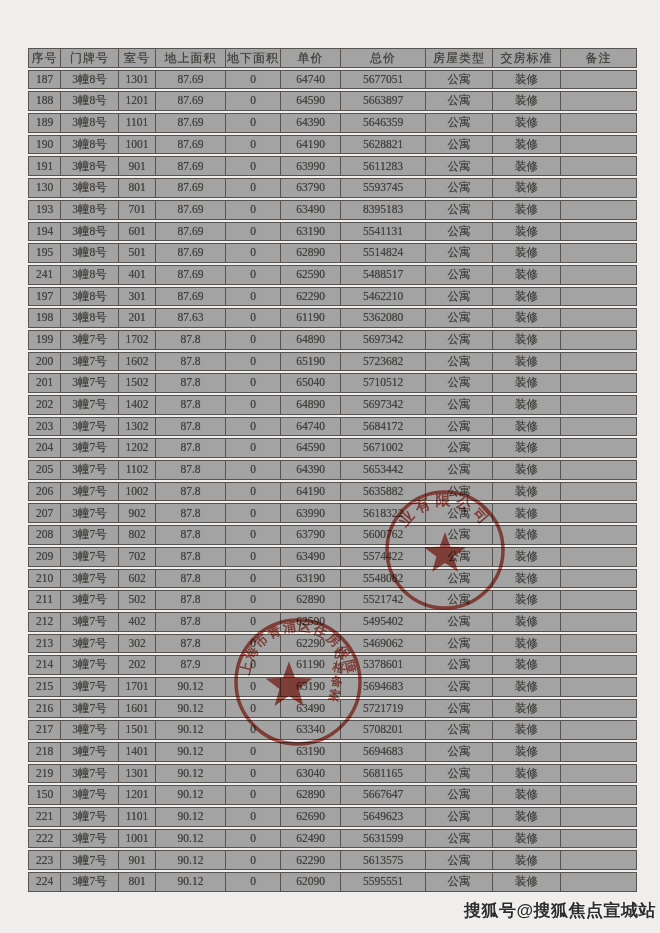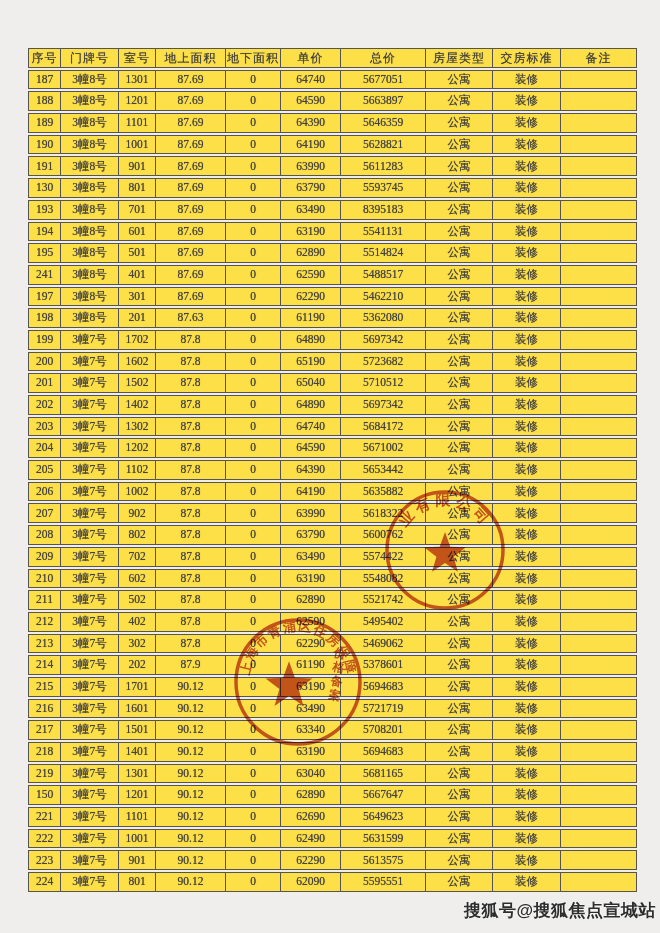--- a/index.html
+++ b/index.html
@@ -15,21 +15,21 @@
     font-family:"Liberation Sans","DejaVu Sans",sans-serif;
     font-weight:700; font-size:17px; letter-spacing:0.5px; color:#2d2d2d;
     text-shadow:0 0 2px #ffffff, 0 0 1px #ffffff;
   }
   .watermark.top { top:8px; }
   .watermark.bottom { top:899px;margin-left:16px; }
 
   .price-table { position:absolute; left:28px; top:48px; width:609px; }
   .trow {
     display:flex; height:19.7px; margin-bottom:2px;
-    border:1px solid #57544f; background:#fde047;
+    border:1px solid #57544f; background:#a3a3a3;
   }
   .cell {
     display:flex; align-items:center; justify-content:center;
     border-right:1px solid #57544f; overflow:hidden;
     font-size:11.5px; line-height:1;
     text-shadow:0 0 0.7px rgba(70,68,64,0.85);
     white-space:nowrap;
   }
   .trow.head .cell { font-size:12px; letter-spacing:1px; }
   .c0{width:32px}.c1{width:58px}.c2{width:37px}.c3{width:70px}.c4{width:55px}

